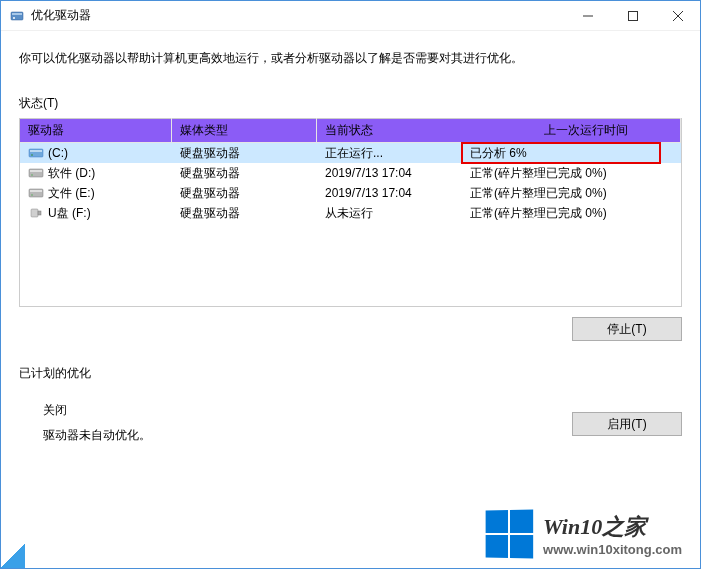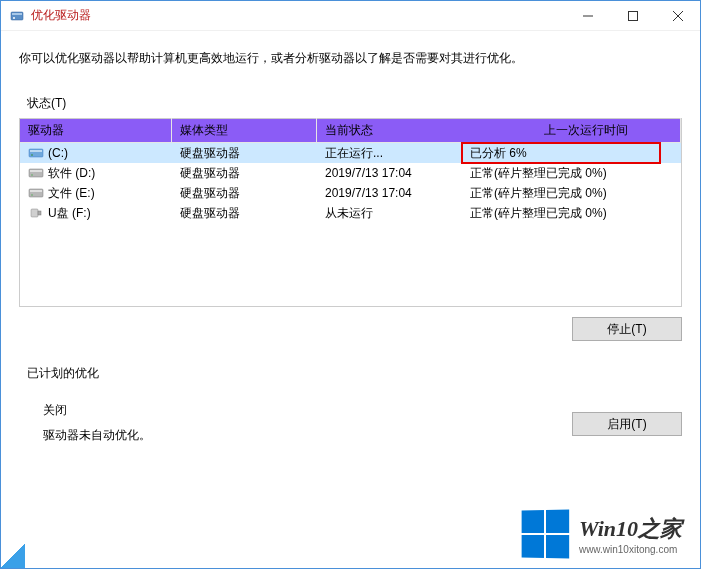--- a/index.html
+++ b/index.html
@@ -22,21 +22,21 @@
       background: #fff;
       border-bottom: 1px solid #f0f0f0;
     }
     .titlebar .app-icon {
       width: 16px; height: 16px;
       margin-right: 6px;
       display: inline-flex;
       align-items: center;
       justify-content: center;
     }
-    .titlebar .title-text { color: #b91c1c; }
+    .titlebar .title-text { color: #000000; }
     .window-controls {
       margin-left: auto;
       display: flex;
       height: 100%;
     }
     .winctrl {
       width: 45px;
       display: flex;
       align-items: center;
       justify-content: center;
@@ -48,21 +48,20 @@
     }
     .description {
       color: #000;
       line-height: 1.5;
       margin-bottom: 28px;
     }
 
     .group-label {
       margin-bottom: 6px;
       color: #000;
-      margin-left: 8px;
     }
     .group-box {
       border: 1px solid #ccc;
       border-bottom: none;
       height: 188px;
       position: relative;
       background: #fff;
     }
     .header-row, .drive-row {
       display: flex;
@@ -163,21 +162,21 @@
       width: 48px; height: 48px;
       display: grid;
       grid-template-columns: 1fr 1fr;
       grid-template-rows: 1fr 1fr;
       gap: 2px;
       transform: perspective(200px) rotateY(-8deg);
     }
     .win-logo > div { background: #0078d7; }
     .wm-text { text-align: left; }
     .wm-title { font-size: 22px; font-weight: 600; color: #323232; font-style: italic; font-family: Liberation Serif, serif; }
-    .wm-url { font-size: 10px; color: #666; }
+    .wm-url { font-size: 13px; color: #666; font-weight: bold; }
 
     .corner-dog {
       position: absolute;
       left: 0;
       bottom: 0;
       width: 24px;
       height: 24px;
       background: linear-gradient(135deg, transparent 50%, #3aa0e8 50%);
     }
   </style>

